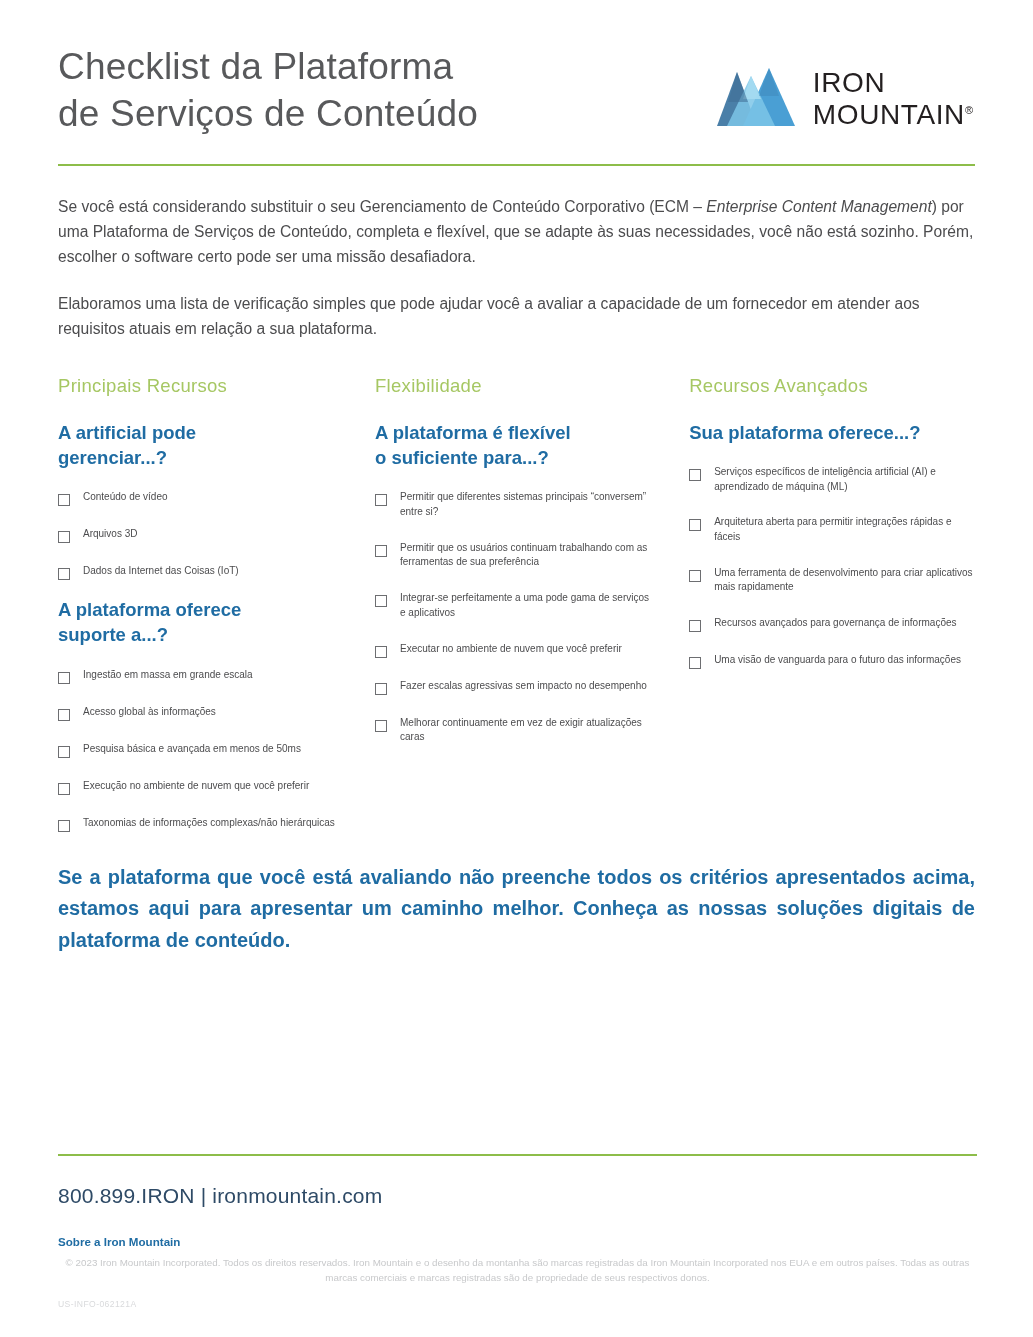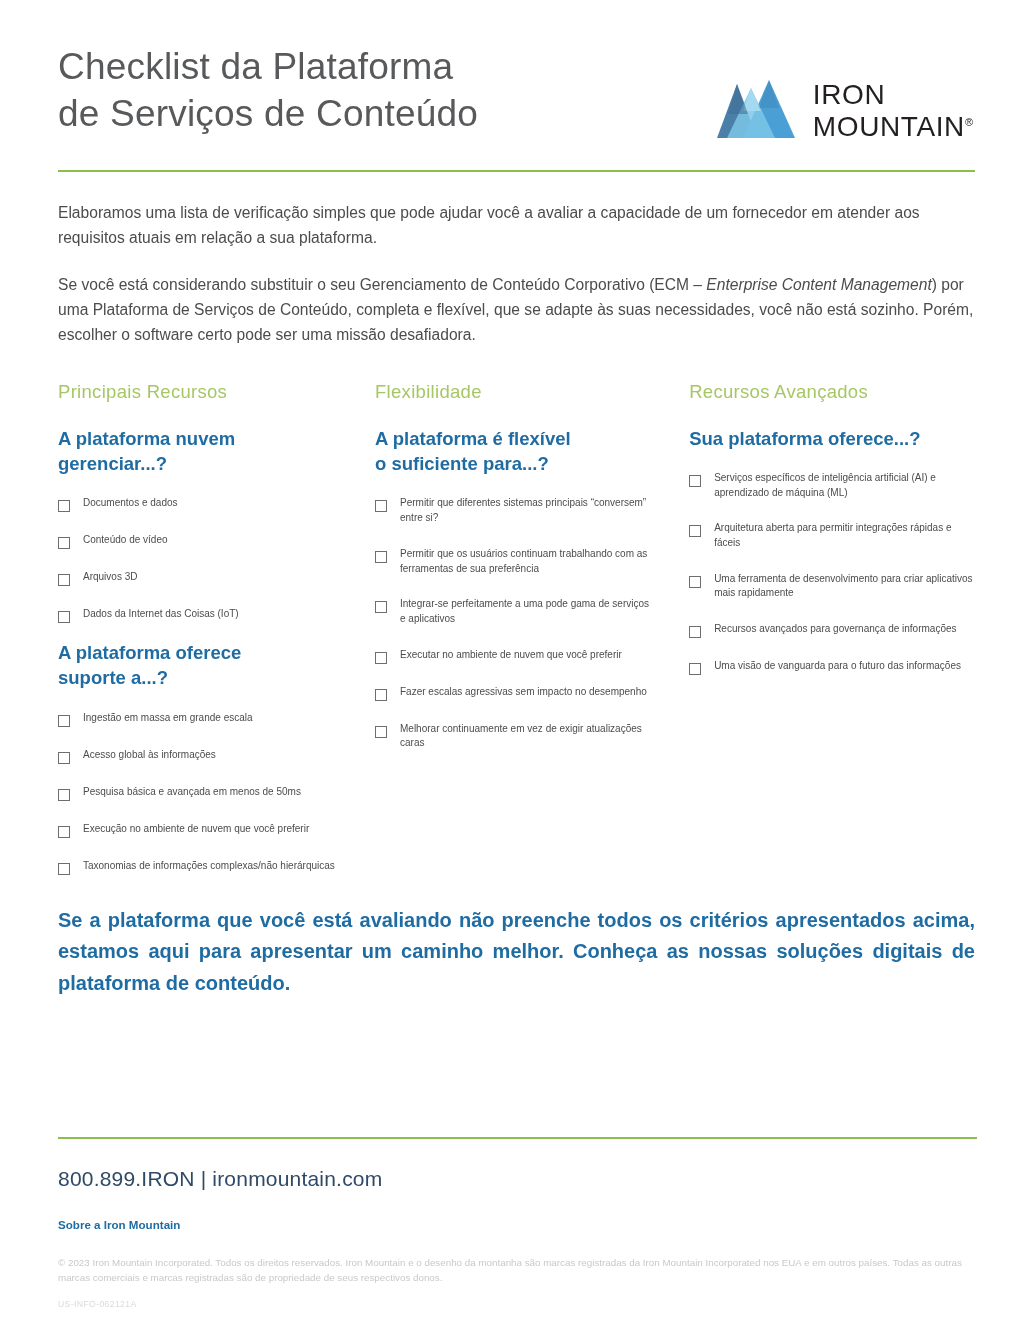--- a/index.html
+++ b/index.html
@@ -36,21 +36,21 @@
     font-weight: 300;
     color: #58595b;
     letter-spacing: 0.2px;
     white-space: pre-line;
   }
 
   .logo-block {
     display: flex;
     align-items: center;
     gap: 18px;
-    margin-top: 34px;
+    margin-top: 22px;
     margin-right: 2px;
   }
 
   .logo-mark { width: 78px; height: 66px; display: block; }
 
   .logo-words {
     font-size: 28px;
     line-height: 1.14;
     font-weight: 400;
     color: #231f20;
@@ -166,25 +166,26 @@
   .contact .sep { color: #2e4a66; padding: 0 6px; }
 
   .about-title {
     margin-top: 27px;
     font-size: 11.6px;
     font-weight: 700;
     color: #1f6ca3;
   }
 
   .legal {
-    margin-top: 25px;
+    margin-top: 8px;
     font-size: 9.8px;
     line-height: 1.52;
     color: #c8c9cb;
     max-width: 930px;
+    text-align: center;
   }
 
   .doc-code {
     margin-top: 13px;
     font-size: 8.6px;
     color: #d9dadc;
     letter-spacing: 0.4px;
   }
 </style>
 </head>
@@ -208,38 +209,34 @@
       <div class="logo-words">
         <div>IRON</div>
         <div><span>MOUNTAIN</span><span class="reg">®</span></div>
       </div>
     </div>
   </div>
 
   <div class="rule-green rule-top"></div>
 
   <div class="intro">
-    <p>Elaboramos uma lista de verificação simples que pode ajudar você a avaliar a capacidade de um fornecedor em atender aos requisitos atuais em relação a sua plataforma.</p>
     <p>
       <span>Se você está considerando substituir o seu Gerenciamento de Conteúdo Corporativo (ECM – </span><em>Enterprise Content Management</em><span>) por uma Plataforma de Serviços de Conteúdo, completa e flexível, que se adapte às suas necessidades, você não está sozinho. Porém, escolher o software certo pode ser uma missão desafiadora.</span>
     </p>
+    <p>Elaboramos uma lista de verificação simples que pode ajudar você a avaliar a capacidade de um fornecedor em atender aos requisitos atuais em relação a sua plataforma.</p>
   </div>
 
   <div class="columns">
 
     <div class="col">
       <div class="col-kicker">Principais Recursos</div>
 
-      <div class="col-sub">A plataforma nuvem
+      <div class="col-sub">A artificial pode
 gerenciar...?</div>
       <ul class="checklist">
-        <li class="check-item">
-          <span class="checkbox"></span>
-          <span class="check-text">Documentos e dados</span>
-        </li>
         <li class="check-item">
           <span class="checkbox"></span>
           <span class="check-text">Conteúdo de vídeo</span>
         </li>
         <li class="check-item">
           <span class="checkbox"></span>
           <span class="check-text">Arquivos 3D</span>
         </li>
         <li class="check-item">
           <span class="checkbox"></span>

